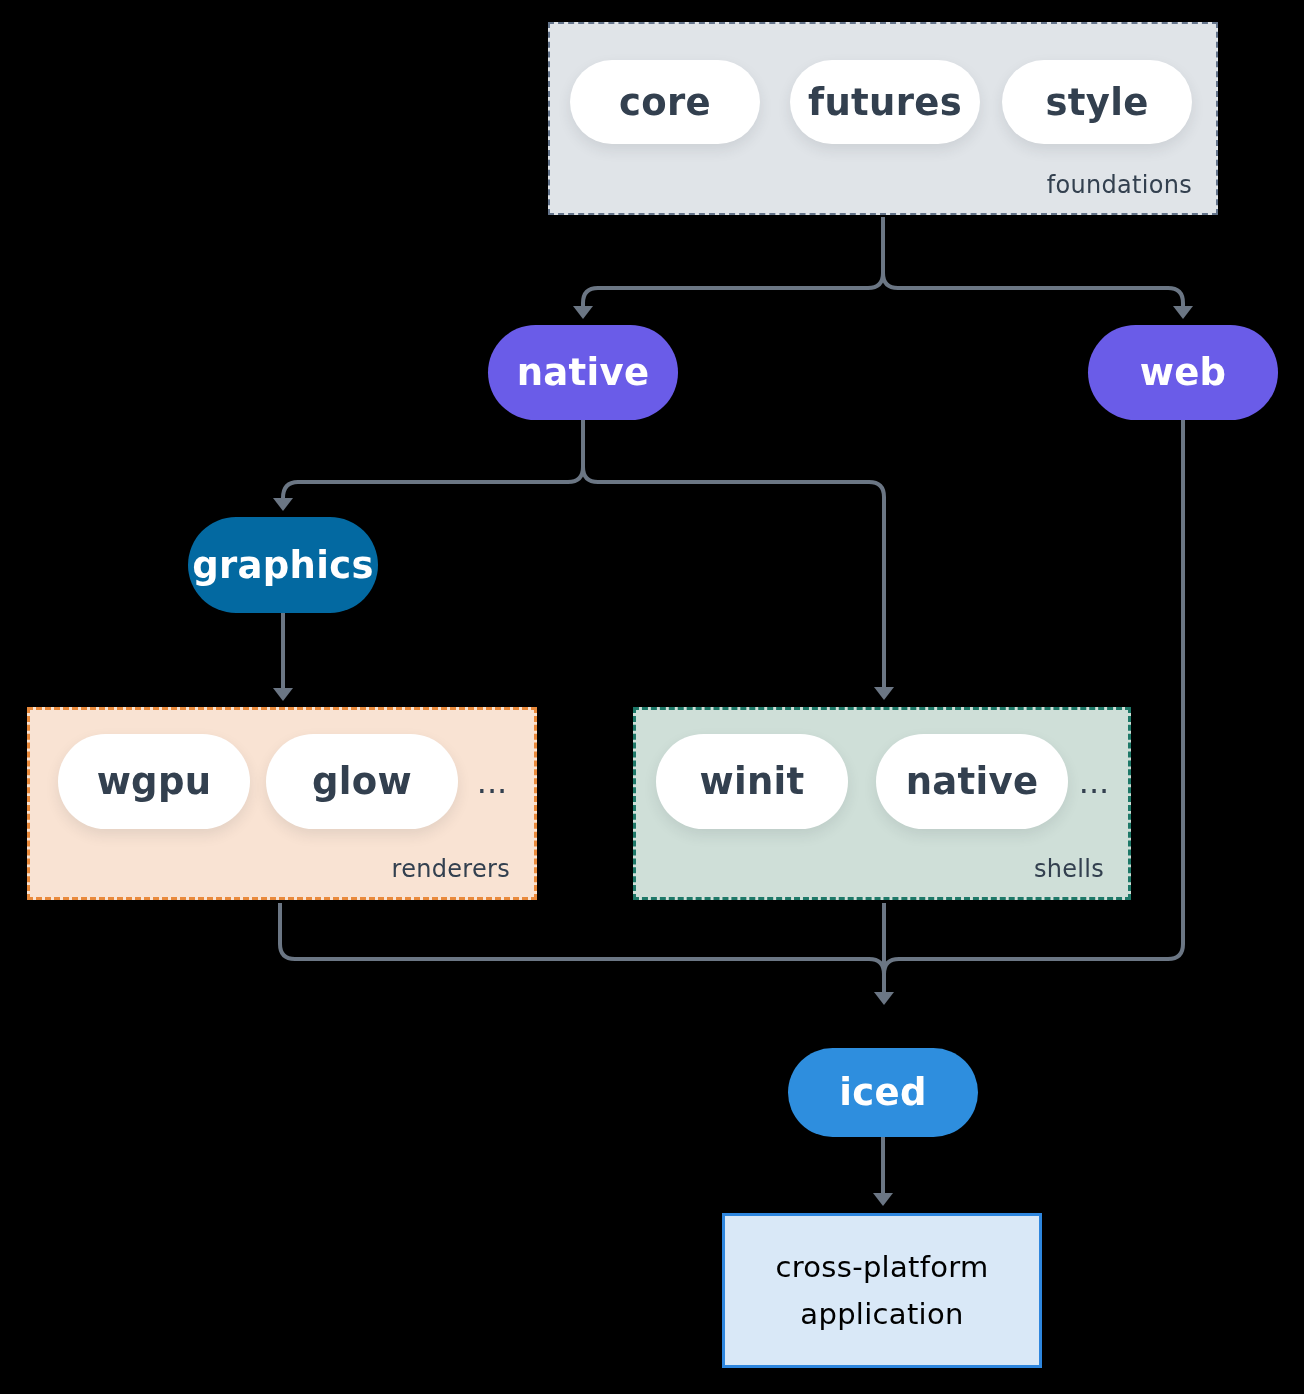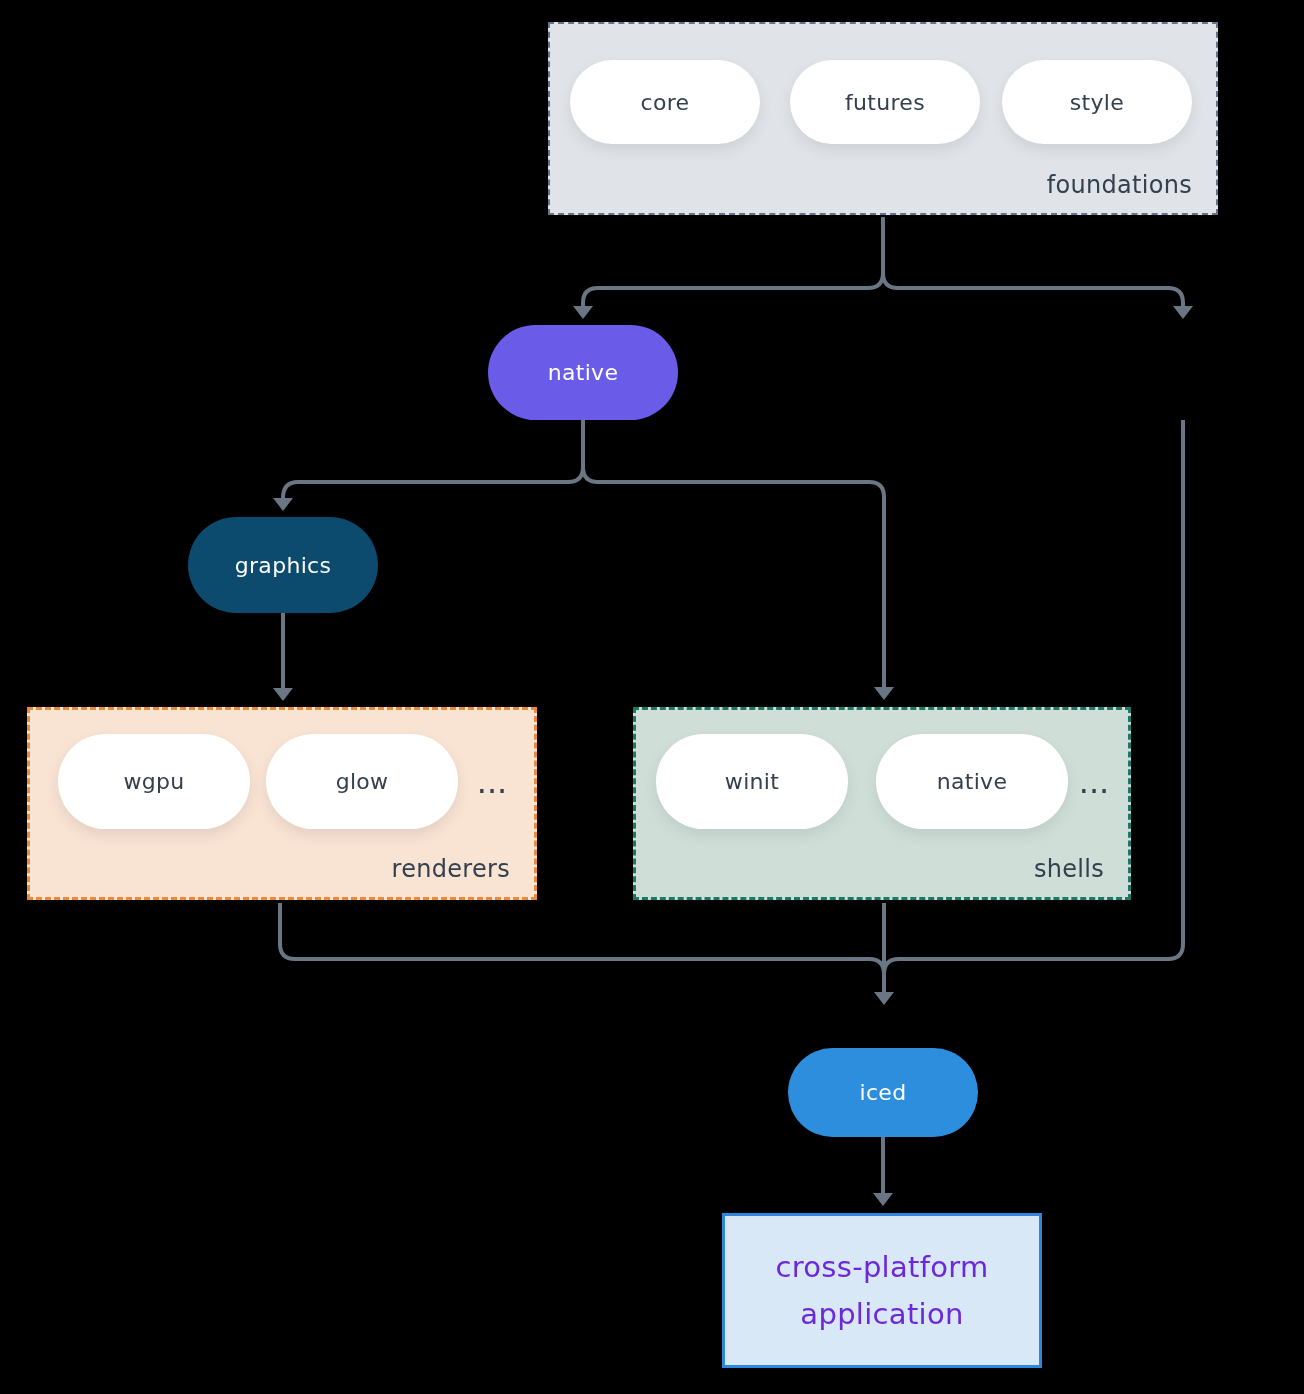--- a/index.html
+++ b/index.html
@@ -27,26 +27,26 @@
     left:27px; top:707px; width:510px; height:193px;
     background:#F9E3D3; border:3px dashed #E98A3C;
   }
   .groupbox.shells {
     left:633px; top:707px; width:498px; height:193px;
     background:#CFDFD8; border:3px dashed #1E7868;
   }
 
   .pill {
     position:absolute; display:flex; align-items:center; justify-content:center;
-    border-radius:60px; font-size:22px; color:#33404F; letter-spacing:0.3px;
+    border-radius:60px; font-size:37px; color:#33404F; letter-spacing:0.3px;font-weight:bold;
   }
   .pill.white { background:#FFFFFF; box-shadow:0 6px 14px rgba(40,50,60,0.10); }
   .pill.colored { color:#FFFFFF;text-align:right; }
   .pill.purple { background:#6A5CE8; }
-  .pill.orange { background:#0c4a6e; }
+  .pill.orange { background:#0369a1; }
   .pill.blue   { background:#2E8EDE; }
 
   
   .foundations .pill { top:36px; width:190px; height:84px; }
   .foundations .pill.p0 { left:20px; }
   .foundations .pill.p1 { left:240px; }
   .foundations .pill.p2 { left:452px; }
 
   
   .renderers .pill, .shells .pill { top:24px; width:192px; height:95px; }
@@ -68,21 +68,21 @@
   .node-graphics { left:188px;  top:517px;  width:190px; height:96px; }
   .node-iced     { left:788px;  top:1048px; width:190px; height:89px; }
 
   .app-box {
     position:absolute; left:722px; top:1213px; width:320px; height:155px;
     box-sizing:border-box; background:#D9E8F7; border:3px solid #2E86DE;
     display:flex; align-items:center; justify-content:center;
   }
   .app-box .app-text {
     width:270px; text-align:center; font-size:29px; line-height:1.62;
-    color:#6d28d9; letter-spacing:0.3px;
+    color:#000000; letter-spacing:0.3px;
   }
 </style>
 </head>
 <body>
 
 <div class="stage">
 
   <svg class="connectors" viewBox="0 0 1304 1394" xmlns="http://www.w3.org/2000/svg">
 
     <path class="link" d="M883 217 V273 Q883 288 868 288 H598 Q583 288 583 303 V307"></path>
@@ -108,20 +108,21 @@
   </svg>
 
   <div class="groupbox foundations">
     <div class="pill white p0">core</div>
     <div class="pill white p1">futures</div>
     <div class="pill white p2">style</div>
     <div class="group-label">foundations</div>
   </div>
 
   <div class="pill colored purple node-native">native</div>
+  <div class="pill colored purple node-web">web</div>
 
   <div class="pill colored orange node-graphics">graphics</div>
 
   <div class="groupbox renderers">
     <div class="pill white p1">glow</div>
     <div class="pill white p0">wgpu</div>
     <div class="more-dots">...</div>
     <div class="group-label">renderers</div>
   </div>
 

